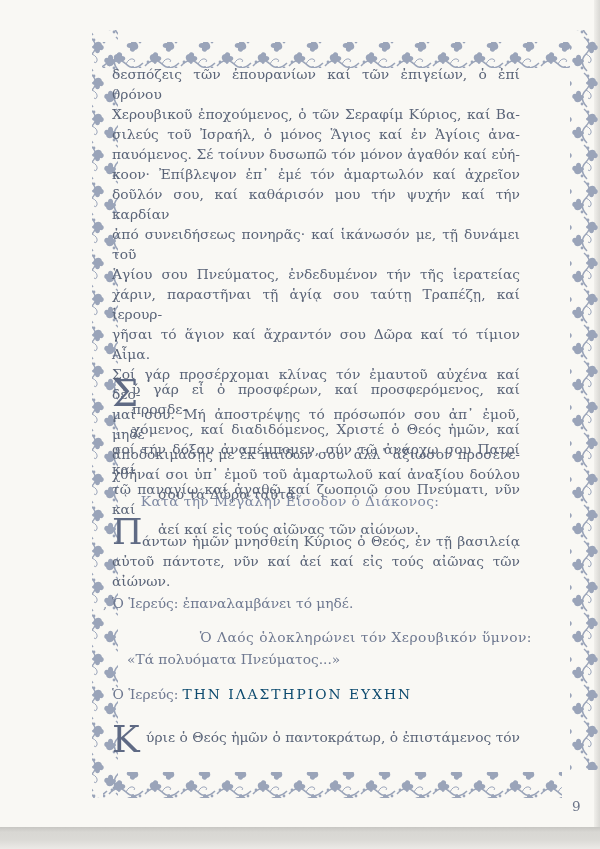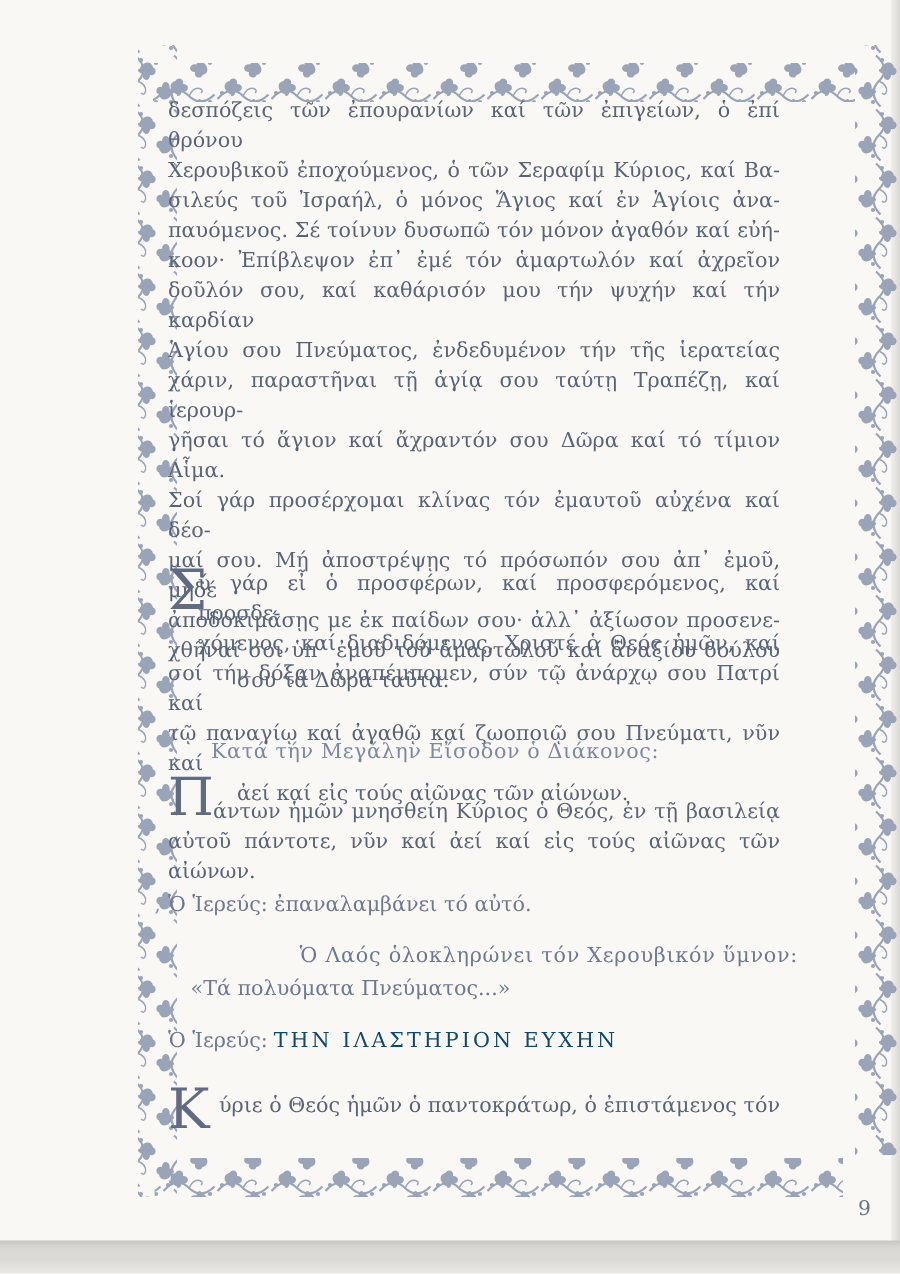--- a/index.html
+++ b/index.html
@@ -80,20 +80,21 @@
     <rect x="570" y="30" width="28" height="740" fill="url(#vineV)"></rect>
   </svg>
 
   <div class="textblock" style="top:64px">
       <div class="tline">δεσπόζεις τῶν ἐπουρανίων καί τῶν ἐπιγείων, ὁ ἐπί θρόνου</div>
       <div class="tline">Χερουβικοῦ ἐποχούμενος, ὁ τῶν Σεραφίμ Κύριος, καί Βα-</div>
       <div class="tline">σιλεύς τοῦ Ἰσραήλ, ὁ μόνος Ἅγιος καί ἐν Ἁγίοις ἀνα-</div>
       <div class="tline">παυόμενος. Σέ τοίνυν δυσωπῶ τόν μόνον ἀγαθόν καί εὐή-</div>
       <div class="tline">κοον· Ἐπίβλεψον ἐπ᾽ ἐμέ τόν ἁμαρτωλόν καί ἀχρεῖον</div>
       <div class="tline">δοῦλόν σου, καί καθάρισόν μου τήν ψυχήν καί τήν καρδίαν</div>
+      <div class="tline">ἀπό συνειδήσεως πονηρᾶς· καί ἱκάνωσόν με, τῇ δυνάμει τοῦ</div>
       <div class="tline">Ἁγίου σου Πνεύματος, ἐνδεδυμένον τήν τῆς ἱερατείας</div>
       <div class="tline">χάριν, παραστῆναι τῇ ἁγίᾳ σου ταύτῃ Τραπέζῃ, καί ἱερουρ-</div>
       <div class="tline">γῆσαι τό ἅγιον καί ἄχραντόν σου Δῶρα καί τό τίμιον Αἷμα.</div>
       <div class="tline">Σοί γάρ προσέρχομαι κλίνας τόν ἐμαυτοῦ αὐχένα καί δέο-</div>
       <div class="tline">μαί σου. Μή ἀποστρέψῃς τό πρόσωπόν σου ἀπ᾽ ἐμοῦ, μηδέ</div>
       <div class="tline">ἀποδοκιμάσῃς με ἐκ παίδων σου· ἀλλ᾽ ἀξίωσον προσενε-</div>
       <div class="tline">χθῆναί σοι ὑπ᾽ ἐμοῦ τοῦ ἁμαρτωλοῦ καί ἀναξίου δούλου</div>
       <div class="tline last">σου τά Δῶρα ταῦτα.</div>
     </div>
 
@@ -108,21 +109,21 @@
 
   <div class="heading">Κατά τήν Μεγάλην Εἴσοδον ὁ Διάκονος:</div>
 
   <div class="dropcap" style="left:112px;top:515px;font-size:35px">Π</div>
   <div class="textblock" style="top:531px">
       <div class="tline" style="padding-left: 30px;">άντων ἡμῶν μνησθείη Κύριος ὁ Θεός, ἐν τῇ βασιλείᾳ</div>
       <div class="tline">αὐτοῦ πάντοτε, νῦν καί ἀεί καί εἰς τούς αἰῶνας τῶν αἰώνων.</div>
     </div>
 
   <div class="speck">,</div>
-  <div class="rubric" style="top:593px">Ὁ Ἱερεύς: ἐπαναλαμβάνει τό αὐτό.</div>
+  <div class="rubric" style="top:593px">Ὁ Ἱερεύς: ἐπαναλαμβάνει τό μηδέ.</div>
 
   <div class="rubric spaced" style="top:627px">Ὁ Λαός ὁλοκληρώνει τόν Χερουβικόν ὕμνον:</div>
   <div class="rubric" style="top:649px;padding-left:15px">«Τά πολυόματα Πνεύματος...»</div>
 
   <div class="rubric" style="top:684px">
     <span>Ὁ Ἱερεύς:</span><span class="caps">ΤΗΝ ΙΛΑΣΤΗΡΙΟΝ ΕΥΧΗΝ</span>
   </div>
 
   <div class="dropcap" style="left:112px;top:721px;font-size:37px">Κ</div>
   <div class="textblock" style="top:727px">

